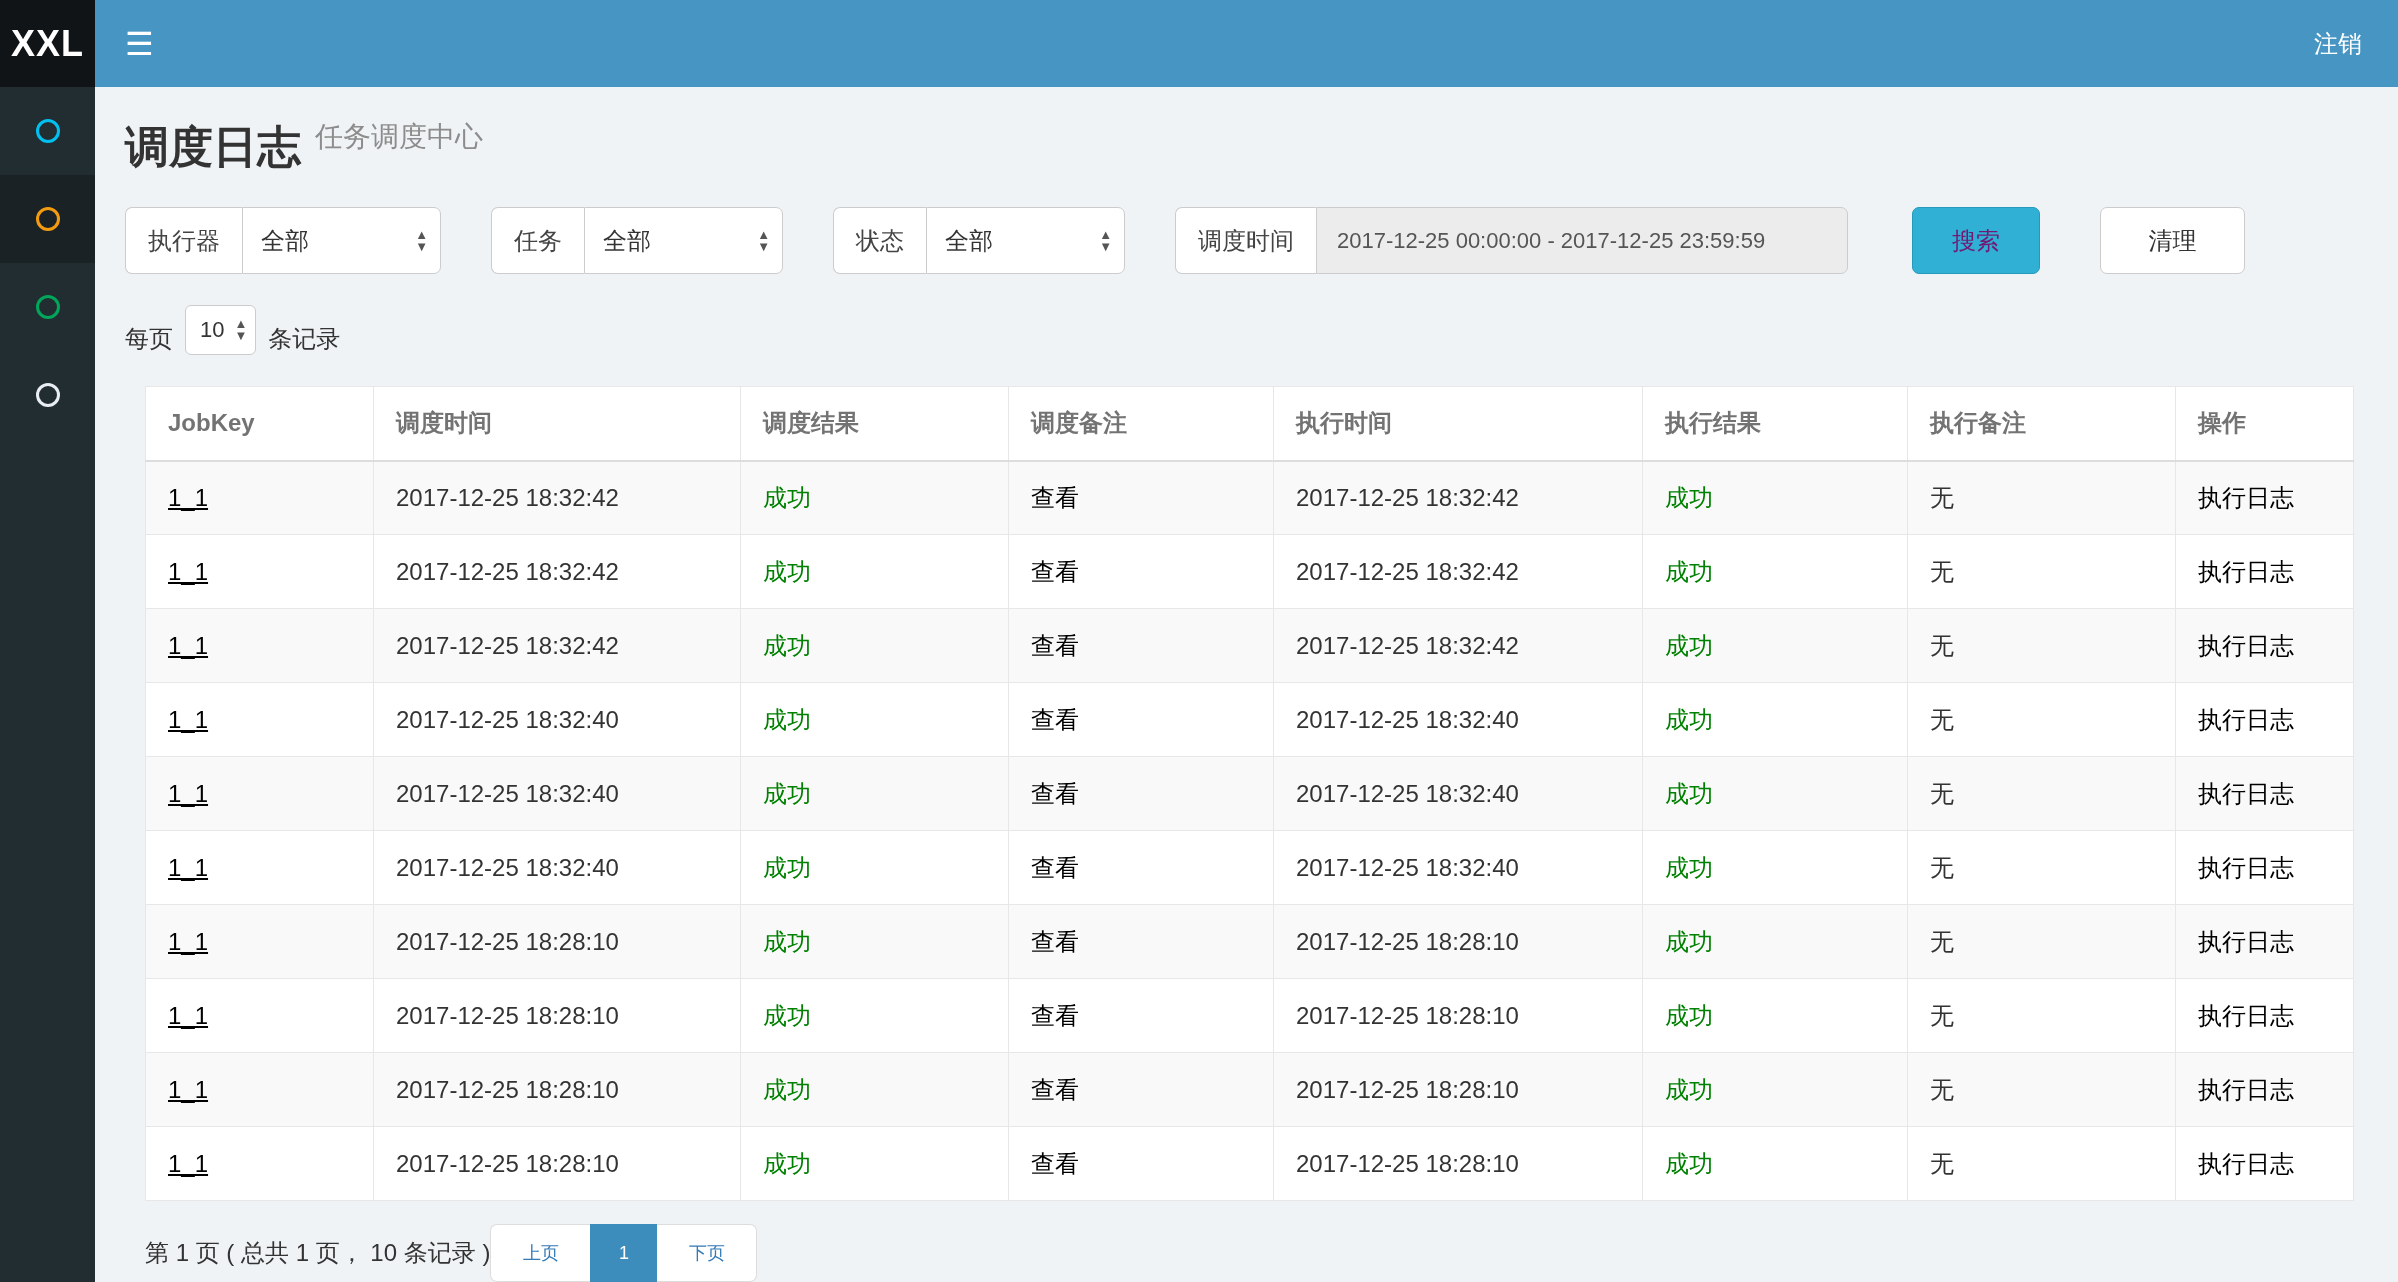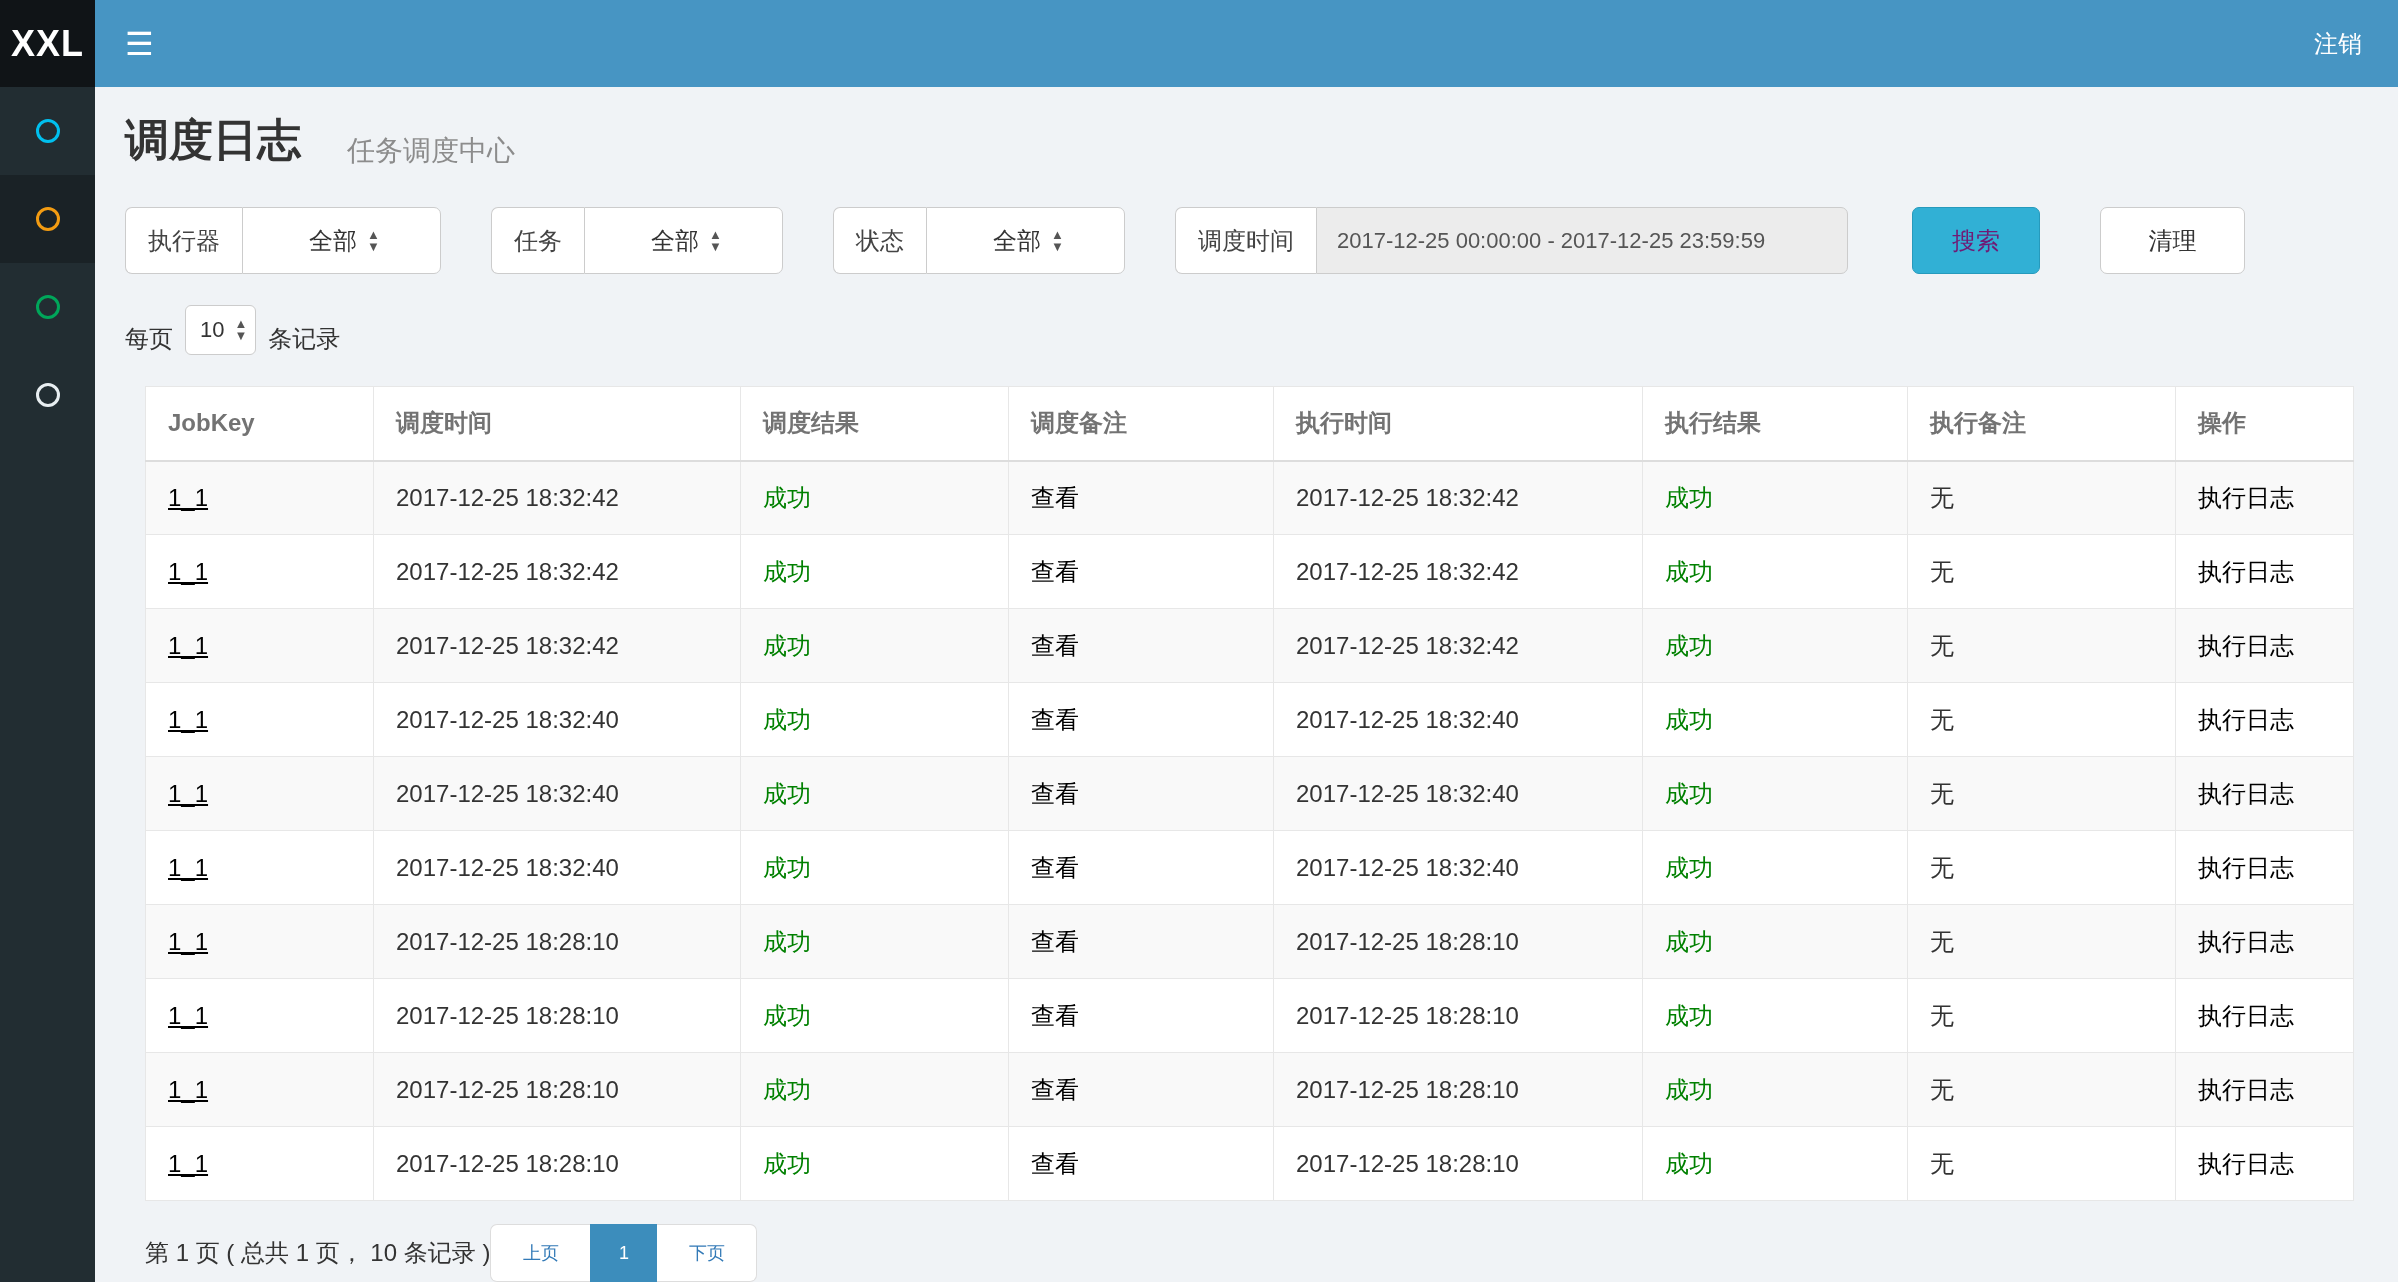--- a/index.html
+++ b/index.html
@@ -25,35 +25,35 @@
   
   .layout { display:flex; height:1195px; }
   .sidebar { width:95px; background:#222d32; padding-top:0; }
   .sidebar-item { height:88px; display:flex; align-items:center; justify-content:center; cursor:pointer; }
   .sidebar-item.active { background:#1a2226; }
   .circle { width:24px; height:24px; border-radius:50%; border:3px solid #fff; display:block; }
 
   .content { flex:1; padding:31px 46px 0 30px; overflow:hidden; }
 
   
-  .page-header { height:52px; display:flex; align-items:flex-end;gap:32px; }
+  .page-header { height:52px; display:flex; align-items:flex-start; }
   .page-title { font-size:44px; font-weight:bold; color:#333; }
   .page-subtitle { font-size:28px; color:#8c8c8c; margin-left:14px; }
 
   
   .filter-bar { display:flex; align-items:center; margin-top:37px; height:67px; }
   .input-group { display:flex; height:67px; }
   .addon {
     background:#fff; border:1px solid #ccc; border-right:0;
     border-radius:7px 0 0 7px; display:flex; align-items:center;
     padding:0 22px; font-size:24px; color:#444; white-space:nowrap;
   }
   .selectbox {
     background:#fff; border:1px solid #ccc; border-radius:0 7px 7px 0;
-    display:flex; align-items:center; justify-content:center;
+    display:flex; align-items:center; justify-content:space-between;
     padding:0 12px 0 18px; font-size:24px; cursor:pointer; color:#333;
   }
   .sel-w { width:199px; }
   .stepper { display:flex; flex-direction:column; align-items:center; color:#555; margin-left:10px; }
   .stepper i { font-style:normal; font-size:13px; line-height:12px; }
   .gap { width:50px; }
   .date-input {
     background:#ececec; border:1px solid #ccc; border-radius:0 7px 7px 0;
     width:532px; display:flex; align-items:center; padding:0 20px;
     font-size:22px; color:#555; white-space:nowrap; cursor:text;

